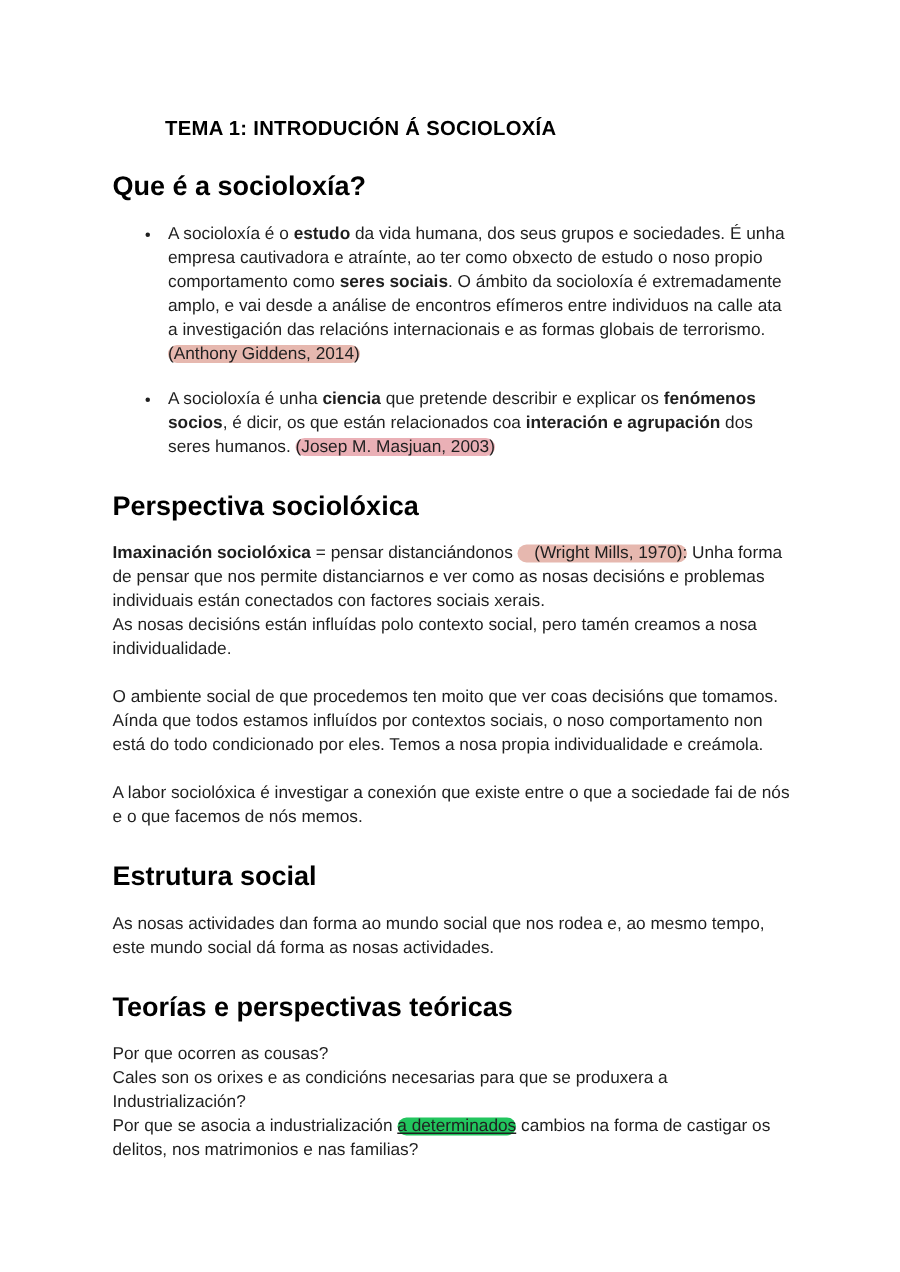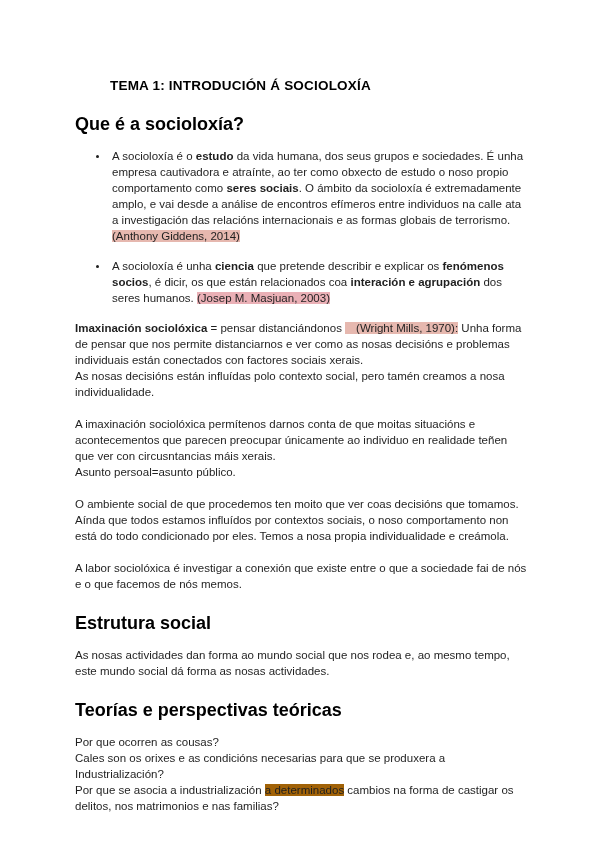--- a/index.html
+++ b/index.html
@@ -1,15 +1,15 @@
 <!DOCTYPE html>
 <html><head>
 <meta charset="utf-8">
 <style>
-  * { margin: 0; padding: 0; box-sizing: border-box; }
+  * { margin: 0; padding: 0; box-sizing: border-box; border-radius: 23px; }
   html, body { background: #ffffff; }
   body {
     width: 600px;
     height: 848px;
     font-family: "Liberation Sans", sans-serif;
     color: #1f1f1f;
     overflow: hidden;
   }
   .page {
     width: 600px;
@@ -59,31 +59,30 @@
 
   <h2 class="doc-title">TEMA 1: INTRODUCIÓN Á SOCIOLOXÍA</h2>
 
   <h1 class="heading">Que é a socioloxía?</h1>
 
   <ul class="bullets">
     <li class="para"><span>A socioloxía é o </span><span style="font-weight: 700;">estudo</span><span> da vida humana, dos seus grupos e sociedades. É unha empresa cautivadora e atraínte, ao ter como obxecto de estudo o noso propio comportamento como </span><span style="font-weight: 700;">seres sociais</span><span>. O ámbito da socioloxía é extremadamente amplo, e vai desde a análise de encontros efímeros entre individuos na calle ata a investigación das relacións internacionais e as formas globais de terrorismo. </span><span style="background-color: rgb(230, 184, 175);">(Anthony Giddens, 2014)</span></li>
     <li class="para"><span>A socioloxía é unha </span><span style="font-weight: 700;">ciencia</span><span> que pretende describir e explicar os </span><span style="font-weight: 700;">fenómenos socios</span><span>, é dicir, os que están relacionados coa </span><span style="font-weight: 700;">interación e agrupación</span><span> dos seres humanos. </span><span style="background-color: rgb(234, 176, 182);">(Josep M. Masjuan, 2003)</span></li>
   </ul>
 
+  <h1 class="heading">Perspectiva sociolóxica</h1>
 
   <p class="para"><span style="font-weight: 700;">Imaxinación sociolóxica</span><span> = pensar distanciándonos </span><span style="background-color: rgb(230, 184, 175); padding-left: 11px;">(Wright Mills, 1970):</span><span> Unha forma de pensar que nos permite distanciarnos e ver como as nosas decisións e problemas individuais están conectados con factores sociais xerais.
 As nosas decisións están influídas polo contexto social, pero tamén creamos a nosa individualidade.</span></p>
-  <p class="para"><span>A imaxinación sociolóxica permítenos darnos conta de que moitas situacións e acontecementos que parecen preocupar únicamente ao individuo en realidade teñen que ver con circusntancias máis xerais.
-Asunto persoal=asunto público.</span></p>
   <p class="para"><span>O ambiente social de que procedemos ten moito que ver coas decisións que tomamos. Aínda que todos estamos influídos por contextos sociais, o noso comportamento non está do todo condicionado por eles. Temos a nosa propia individualidade e creámola.</span></p>
   <p class="para"><span>A labor sociolóxica é investigar a conexión que existe entre o que a sociedade fai de nós e o que facemos de nós memos.</span></p>
 
   <h1 class="heading">Estrutura social</h1>
 
   <p class="para"><span>As nosas actividades dan forma ao mundo social que nos rodea e, ao mesmo tempo, este </span><span style="font-weight: 400;">mundo social</span><span> dá forma as nosas actividades.</span></p>
 
   <h1 class="heading">Teorías e perspectivas teóricas</h1>
 
   <p class="para"><span>Por que ocorren as cousas?
 Cales son os orixes e as condicións necesarias para que se produxera a Industrialización?
-Por que se asocia a industrialización </span><span style="background-color: #a16207;">a determinados</span><span> cambios na forma de castigar os delitos, nos matrimonios e nas familias?</span></p>
+Por que se asocia a industrialización </span><span style="background-color: #22c55e; text-decoration: underline;">a determinados</span><span> cambios na forma de castigar os delitos, nos matrimonios e nas familias?</span></p>
 
 </div>
 
 </body></html>

